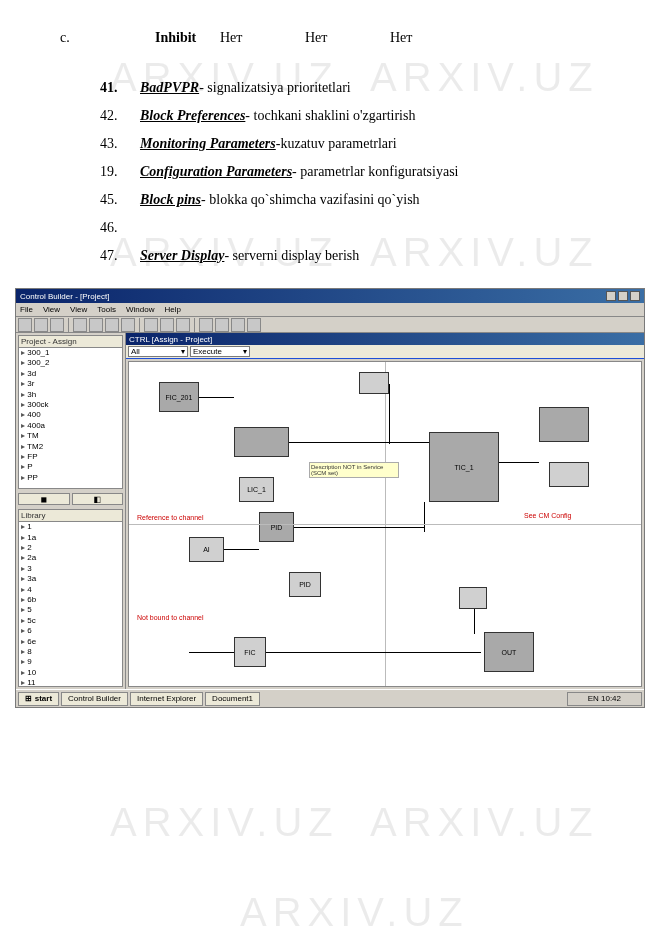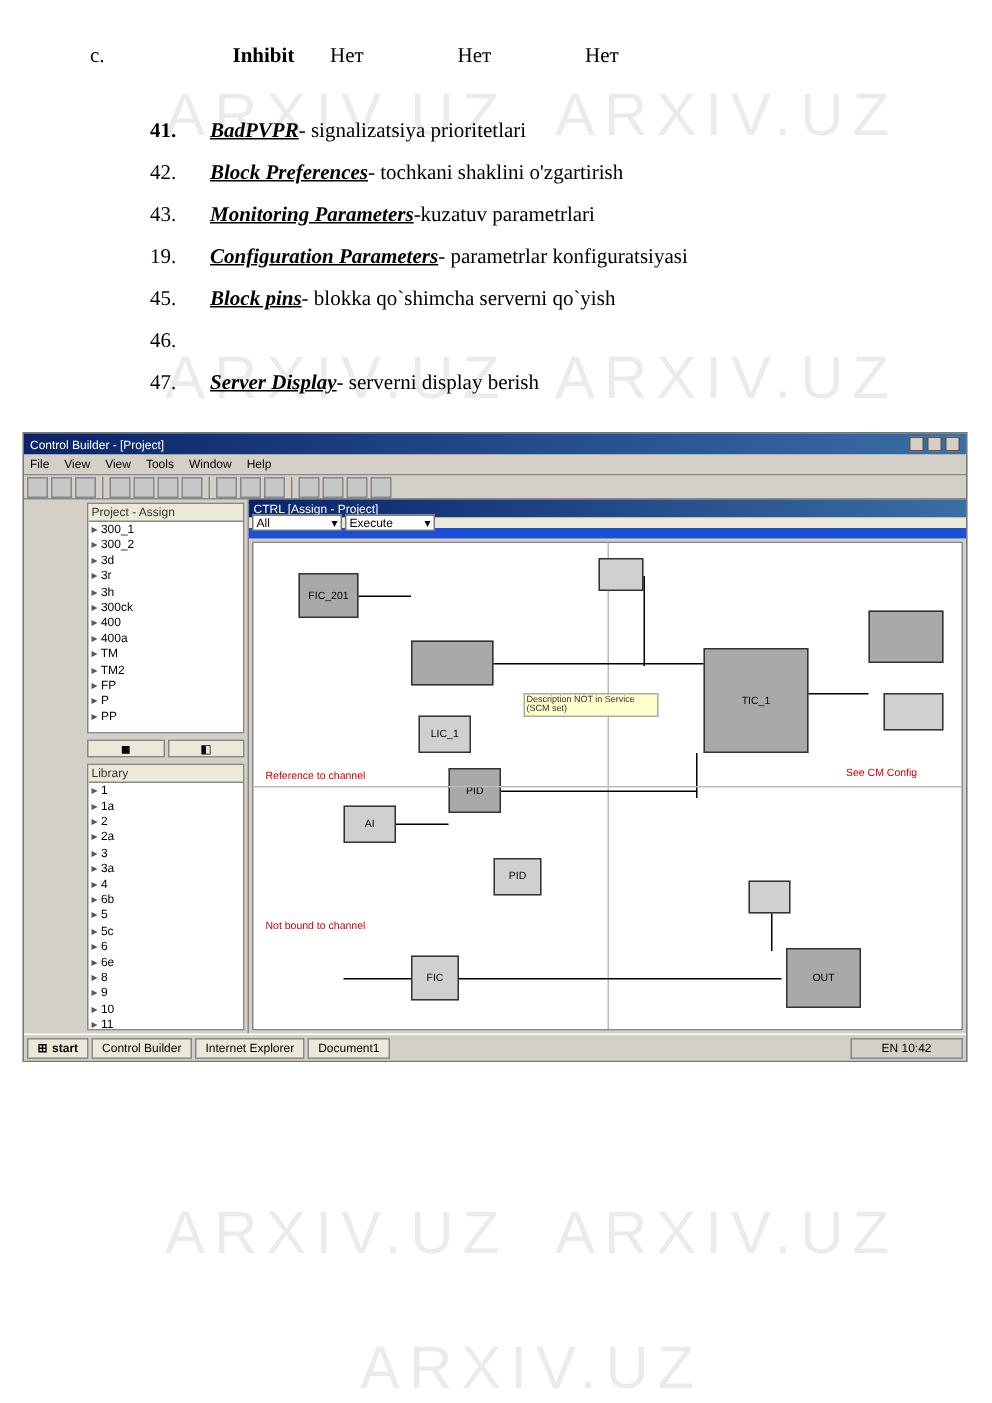--- a/index.html
+++ b/index.html
@@ -78,36 +78,36 @@
 border-bottom:1px solid #888;
 display:flex;gap:10px;padding:0 4px;color:#000;align-items:center;
 }
 .toolbar {
 height:16px;background:#d4d0c8;border-bottom:1px solid #888;
 display:flex;gap:2px;padding:1px 2px;align-items:center;
 }
 .toolbar .tbtn{width:14px;height:14px;background:#c8c8c8;border:1px solid #888;}
 .toolbar .sep{width:1px;height:14px;background:#888;margin:0 2px;}
 .workarea {
-flex:1;display:flex;min-height:0;padding-left:40px;
+flex:1;display:flex;min-height:0;
 }
 .leftcol {
 width:110px;display:flex;flex-direction:column;border-right:1px solid #888;
 }
 .panel {
 background:#fff;border:1px solid #888;margin:2px;flex:1;overflow:hidden;
 }
 .panel-title{background:#ece9d8;border-bottom:1px solid #888;padding:1px 2px;color:#333;}
 .tree-item{padding:0 2px;white-space:nowrap;color:#000;line-height:1.3;}
 .tree-item::before{content:"▸ ";color:#555;}
 .leftbtns{display:flex;gap:2px;padding:2px;}
 .leftbtn{flex:1;height:12px;border:1px solid #888;background:#ece9d8;display:flex;align-items:center;justify-content:center;}
 .maincol{flex:1;display:flex;flex-direction:column;}
 .mdi-titlebar{height:12px;background:linear-gradient(to right,#0a246a,#3a6ea5);color:#fff;display:flex;align-items:center;padding:0 3px;justify-content:space-between;}
-.mdi-toolbar{height:14px;background:#ece9d8;border-bottom:7px solid #1d4ed8;display:flex;gap:2px;padding:1px 2px;align-items:center;}
+.mdi-toolbar{height:14px;background:#ece9d8;border-bottom:1px solid #1d4ed8;display:flex;gap:2px;padding:1px 2px;align-items:center;}
 .dropdown{height:11px;border:1px solid #7a7a7a;background:#fff;padding:0 2px;min-width:60px;display:flex;align-items:center;justify-content:space-between;}
 .dropdown::after{content:"▾";color:#000;margin-left:3px;}
 .canvas{flex:1;background:#fff;position:relative;border:1px solid #888;margin:2px;overflow:hidden;}
 .canvas::before{content:"";position:absolute;left:50%;top:0;bottom:0;border-left:1px solid #bbb;}
 .canvas::after{content:"";position:absolute;top:50%;left:0;right:0;border-top:1px solid #bbb;}
 .block{position:absolute;background:#a9a9a9;border:1px solid #333;font-size:7px;color:#000;display:flex;align-items:center;justify-content:center;text-align:center;padding:1px;}
 .block.light{background:#d0d0d0;}
 .wire{position:absolute;background:#000;}
 .wire.h{height:1px;}
 .wire.v{width:1px;}
@@ -159,21 +159,21 @@
     <div class="list-item">
       <span class="num">43.</span>
       <span><span class="term">Monitoring Parameters</span><span class="desc">-kuzatuv parametrlari</span></span>
     </div>
     <div class="list-item">
       <span class="num">19.</span>
       <span><span class="term">Configuration Parameters</span><span class="desc">- parametrlar konfiguratsiyasi</span></span>
     </div>
     <div class="list-item">
       <span class="num">45.</span>
-      <span><span class="term">Block pins</span><span class="desc">- blokka qo`shimcha serverni qo`yish</span></span>
+      <span><span class="term">Block pins</span><span class="desc">- blokka qo`shimcha vazifasini qo`yish</span></span>
     </div>
     <div class="list-item">
       <span class="num">46.</span>
     </div>
     <div class="list-item">
       <span class="num">47.</span>
       <span><span class="term">Server Display</span><span class="desc">-  serverni display berish</span></span>
     </div>
   </div>
 

